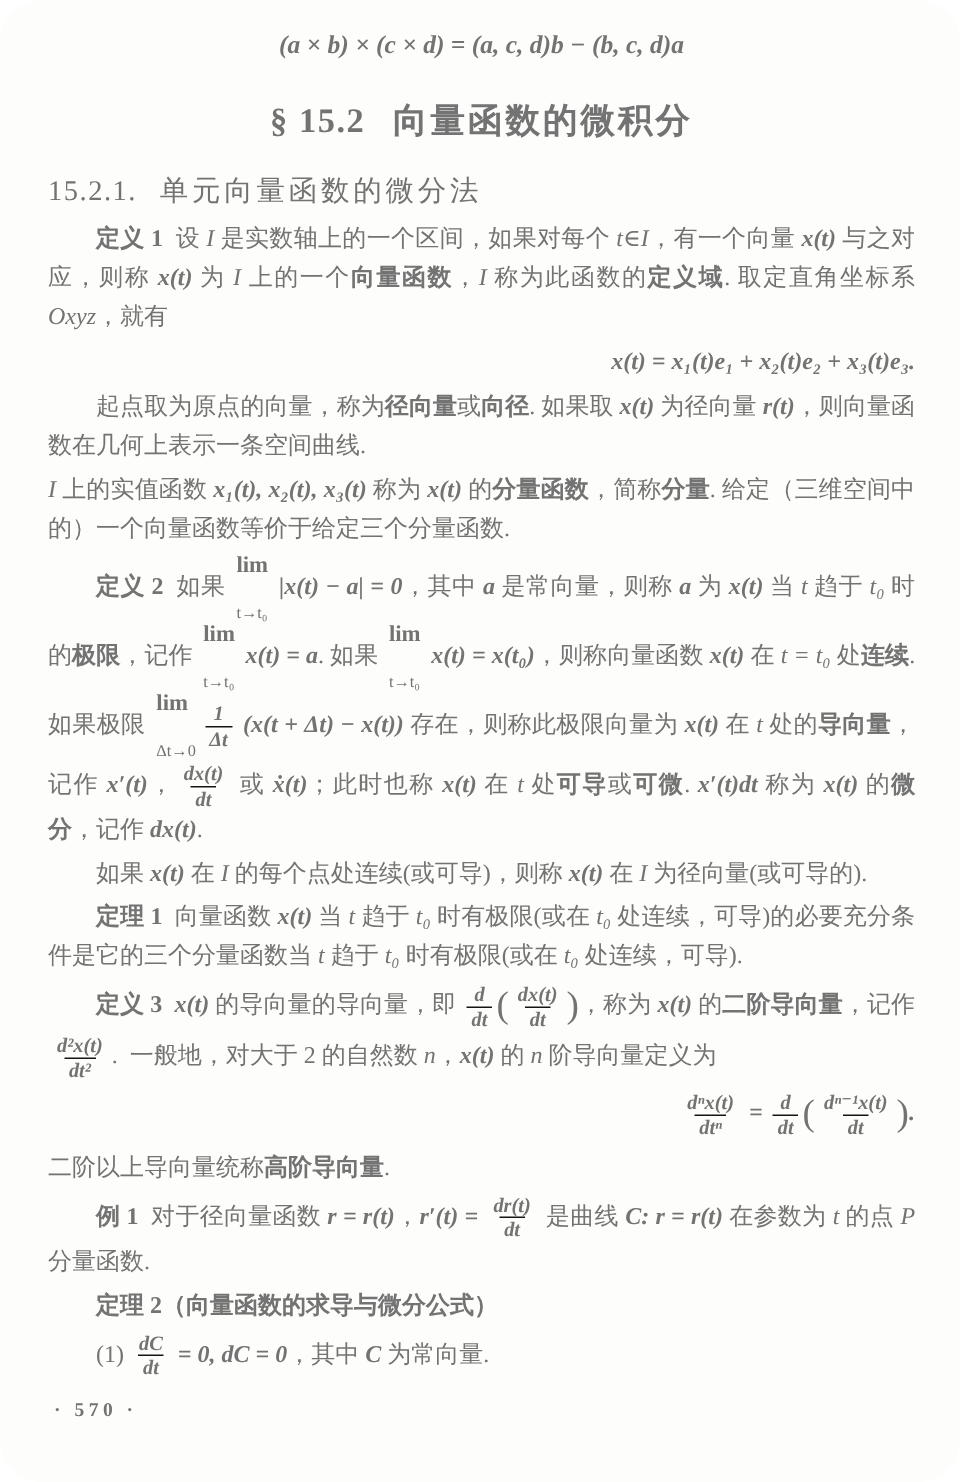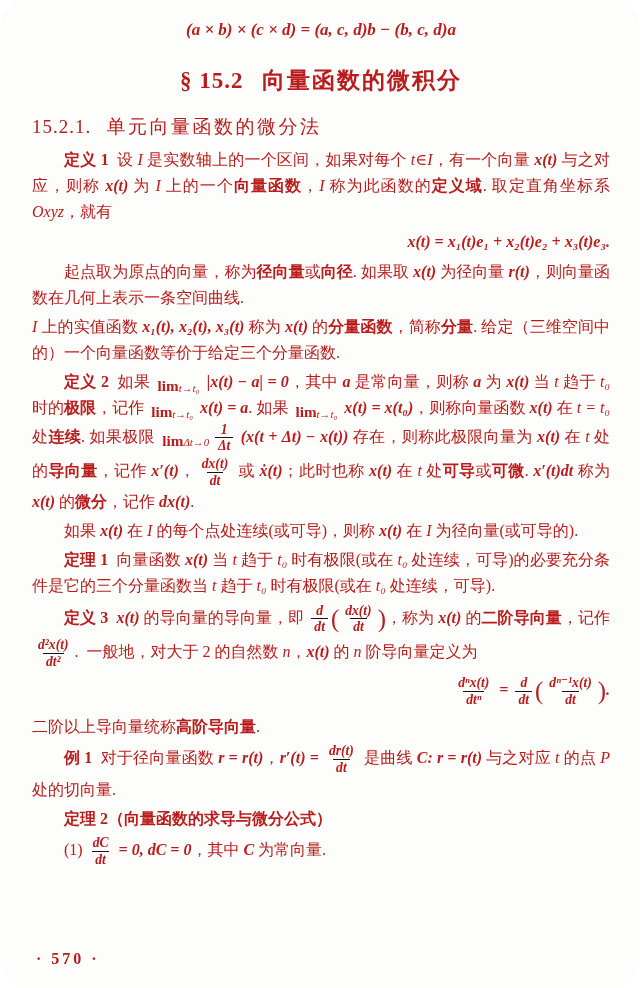--- a/index.html
+++ b/index.html
@@ -2,21 +2,21 @@
 <html><head>
 <meta charset="utf-8">
 <style>
   * { margin:0; padding:0; box-sizing:border-box; }
   html,body { background:#ffffff; }
   .page {
     position:relative;
     width:640px; height:988px;
     margin:0 auto;
     background:#fdfdfb;
-    color:#b91c1c;
+    color:#737373;
     font-family:"Liberation Serif","DejaVu Serif",serif;
     padding:12px 30px 0 32px;
     overflow:hidden;
     border-radius:28px;
   }
   
   .topf { width:max-content; margin:4px auto 0; font-size:17px; line-height:1.7; }
   .topf .fline2 { margin-left:8.6em; }
   
   .sec { text-align:center; margin-top:20px; font-size:23px; font-weight:bold; letter-spacing:1px; }
@@ -36,31 +36,31 @@
   
   .frac {
     display:inline-flex; flex-direction:column; align-items:center;
     vertical-align:middle; margin:1px 3px; line-height:1.15;
     font-style:italic; font-weight:bold; text-indent:0;
   }
   .fnum, .fden { display:block; font-size:0.85em; padding:0 3px; white-space:nowrap; }
   .fden { border-top:1.3px solid #141414; }
   
   .lim {
-    display:inline-flex; flex-direction:row; align-items:flex-end;
+    display:inline-flex; flex-direction:column; align-items:flex-start;
     vertical-align:middle; margin:0 3px; line-height:1; text-indent:0;
   }
   .limtop { font-size:0.95em; font-weight:bold; }
-  .limsub { font-size:0.68em; font-style:italic; margin-top:10px; white-space:nowrap; }
+  .limsub { font-size:0.68em; margin-top:20px; white-space:nowrap; }
   
   .bigp { font-size:1.55em; vertical-align:middle; line-height:0; font-style:normal; }
   
   .footer {
-    position:absolute; left:36px; bottom:20px;
-    font-size:16px; font-weight:bold; letter-spacing:3px;
+    position:absolute; left:36px; bottom:40px;
+    font-size:13px; font-weight:bold; letter-spacing:3px;
   }
 </style>
 </head>
 <body>
 
 <div class="page">
 
   <div class="topf">
     <div class="fline"><span class="math bold">(a × b) × (c × d) = (a, c, d)b − (b, c, d)a</span></div>
   </div>
@@ -121,21 +121,21 @@
       </span><span class="bigp">(</span><span class="frac">
         <span class="fnum">dⁿ⁻¹x(t)</span>
         <span class="fden">dt</span>
       </span><span class="bigp">)</span><span class="math">.</span></div>
 
   <p class="para"><span class="t">二阶以上导向量统称</span><span class="t bold">高阶导向量</span><span class="t">.</span></p>
 
   <p class="para indent"><span class="t bold">例 1</span><span class="t">&nbsp;&nbsp;对于径向量函数 </span><span class="math bold">r = r(t)</span><span class="t">，</span><span class="math bold">r′(t) = </span><span class="frac">
         <span class="fnum">dr(t)</span>
         <span class="fden">dt</span>
-      </span><span class="t"> 是曲线 </span><span class="math bold">C: r = r(t)</span><span class="t"> 与之对应 </span><span class="math">t</span><span class="t"> 的点 </span><span class="math">P</span><span class="t"> 处的切向量.</span></p>
+      </span><span class="t"> 是曲线 </span><span class="math bold">C: r = r(t)</span><span class="t"> 在参数为 </span><span class="math">t</span><span class="t"> 的点 </span><span class="math">P</span><span class="t"> 分量函数.</span></p>
 
   <p class="para indent"><span class="t bold">定理 2（向量函数的求导与微分公式）</span></p>
 
   <p class="para indent"><span class="t">(1) </span><span class="frac">
         <span class="fnum">dC</span>
         <span class="fden">dt</span>
       </span><span class="math bold"> = 0, dC = 0</span><span class="t">，其中 </span><span class="math bold">C</span><span class="t"> 为常向量.</span></p>
 
   <div class="footer">· 570 ·</div>
 

